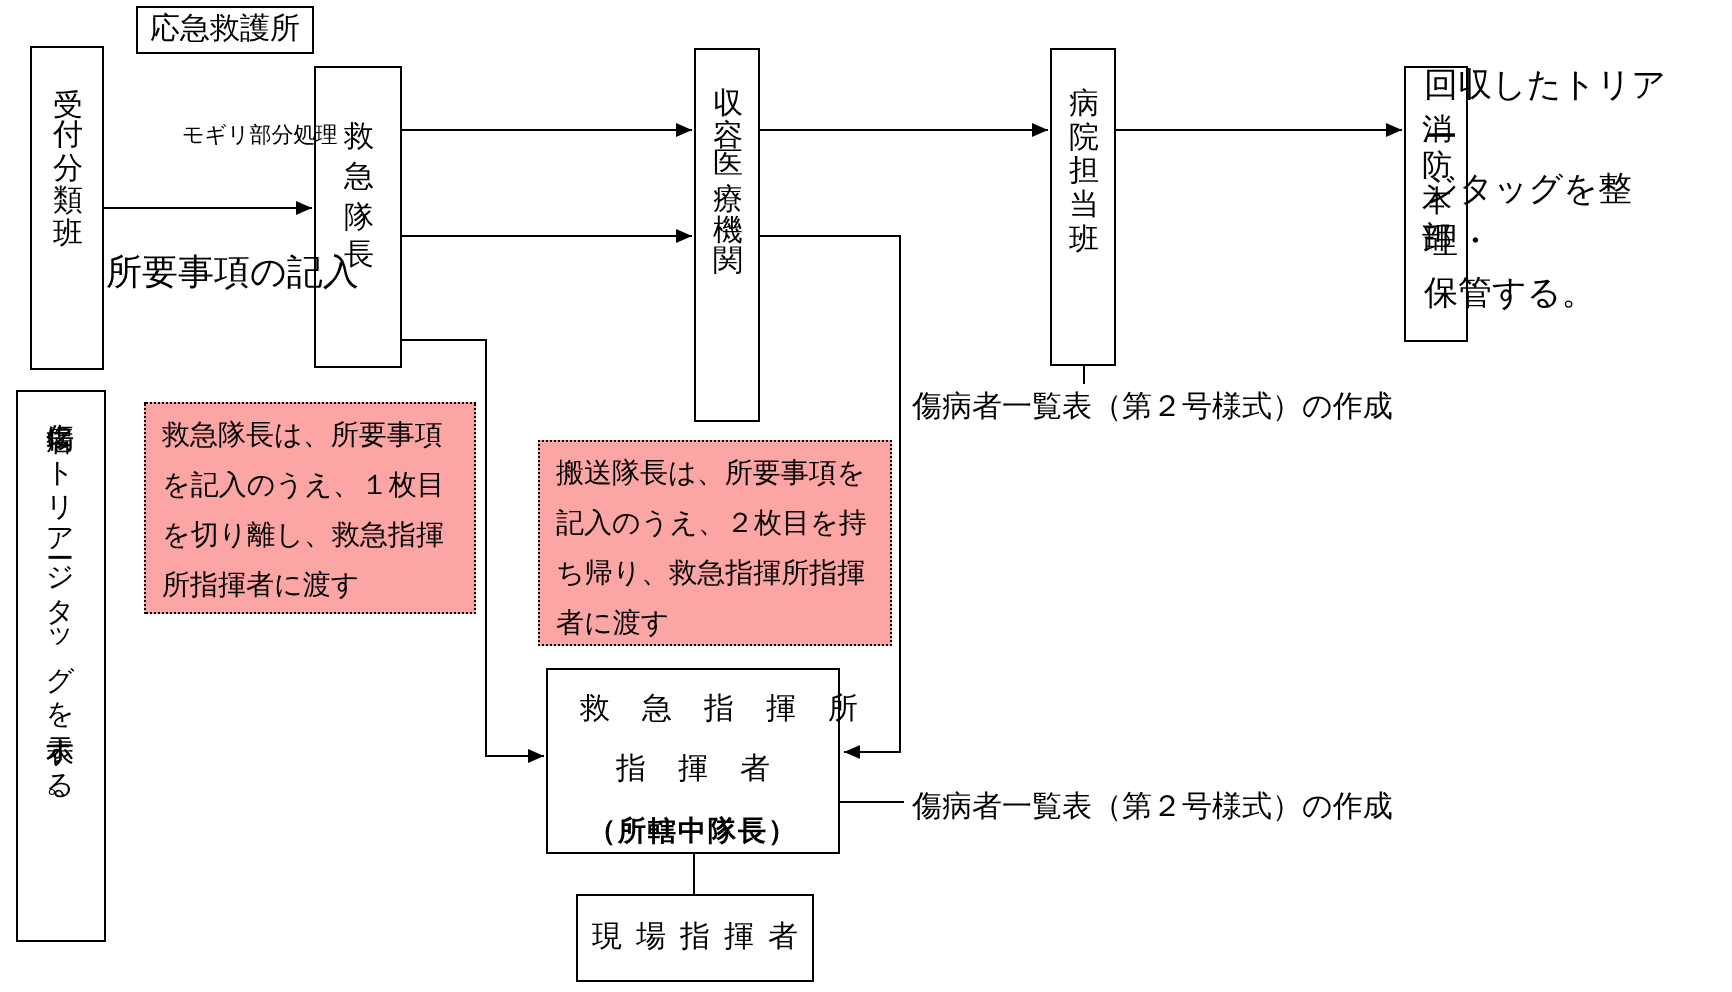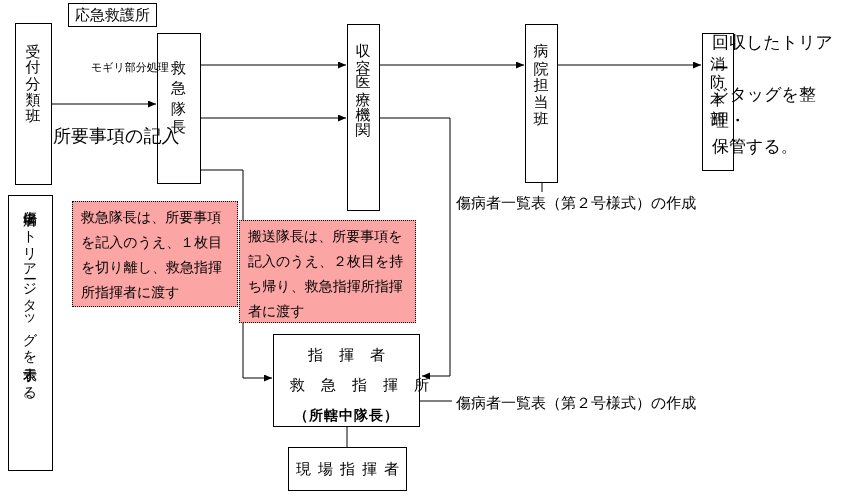--- a/index.html
+++ b/index.html
@@ -39,21 +39,21 @@
   #bx-shiki .row3 { font-size:14px; letter-spacing:1px;font-weight:bold; }
   #bx-genba    { left:288px; top:447px; width:119px; height:44px;
                  text-align:center; font-size:15px; line-height:42px;
                  letter-spacing:7px; text-indent:7px; }
   .note {
     position:absolute; border:1px dotted #000; background:#fca5a5;
     box-sizing:border-box; font-size:14px; line-height:25px;
     padding:3px 8px; white-space:pre-line;
   }
   #note-kyukyu { left:72px;  top:201px; width:166px; height:106px; }
-  #note-hanso  { left:239px; top:220px; width:177px; height:103px; }
+  #note-hanso  { left:269px; top:220px; width:177px; height:103px; }
   .freetext { position:absolute; white-space:pre-line; }
   #t-mogiri  { left:53px;  top:60px;  font-size:11px;margin-left:38px; }
   #t-shoyo   { left:53px;  top:124px; font-size:18px; }
   #t-kaishu  { left:712px; top:30px;  width:126px; font-size:17px; line-height:26px; }
   #t-ichiran1{ left:456px; top:194px; font-size:15px; }
   #t-ichiran2{ left:456px; top:394px; font-size:15px; }
 </style>
 </head>
 <body>
 
@@ -97,22 +97,22 @@
 
   <div class="box vbox" id="bx-shobo">
     <span class="vtext">消防本部</span>
   </div>
 
   <div class="box vbox" id="bx-fushousha">
     <span class="vtext">傷病者にトリアージタッグを表示する。</span>
   </div>
 
   <div class="box" id="bx-shiki">
+    <div class="row sp16">救急指揮所</div>
     <div class="row sp16">指揮者</div>
-    <div class="row sp16">救急指揮所</div>
     <div class="row row3">（所轄中隊長）</div>
   </div>
 
   <div class="box" id="bx-genba">現場指揮者</div>
 
   <div class="note" id="note-kyukyu">救急隊長は、所要事項
 を記入のうえ、１枚目
 を切り離し、救急指揮
 所指揮者に渡す</div>
 

